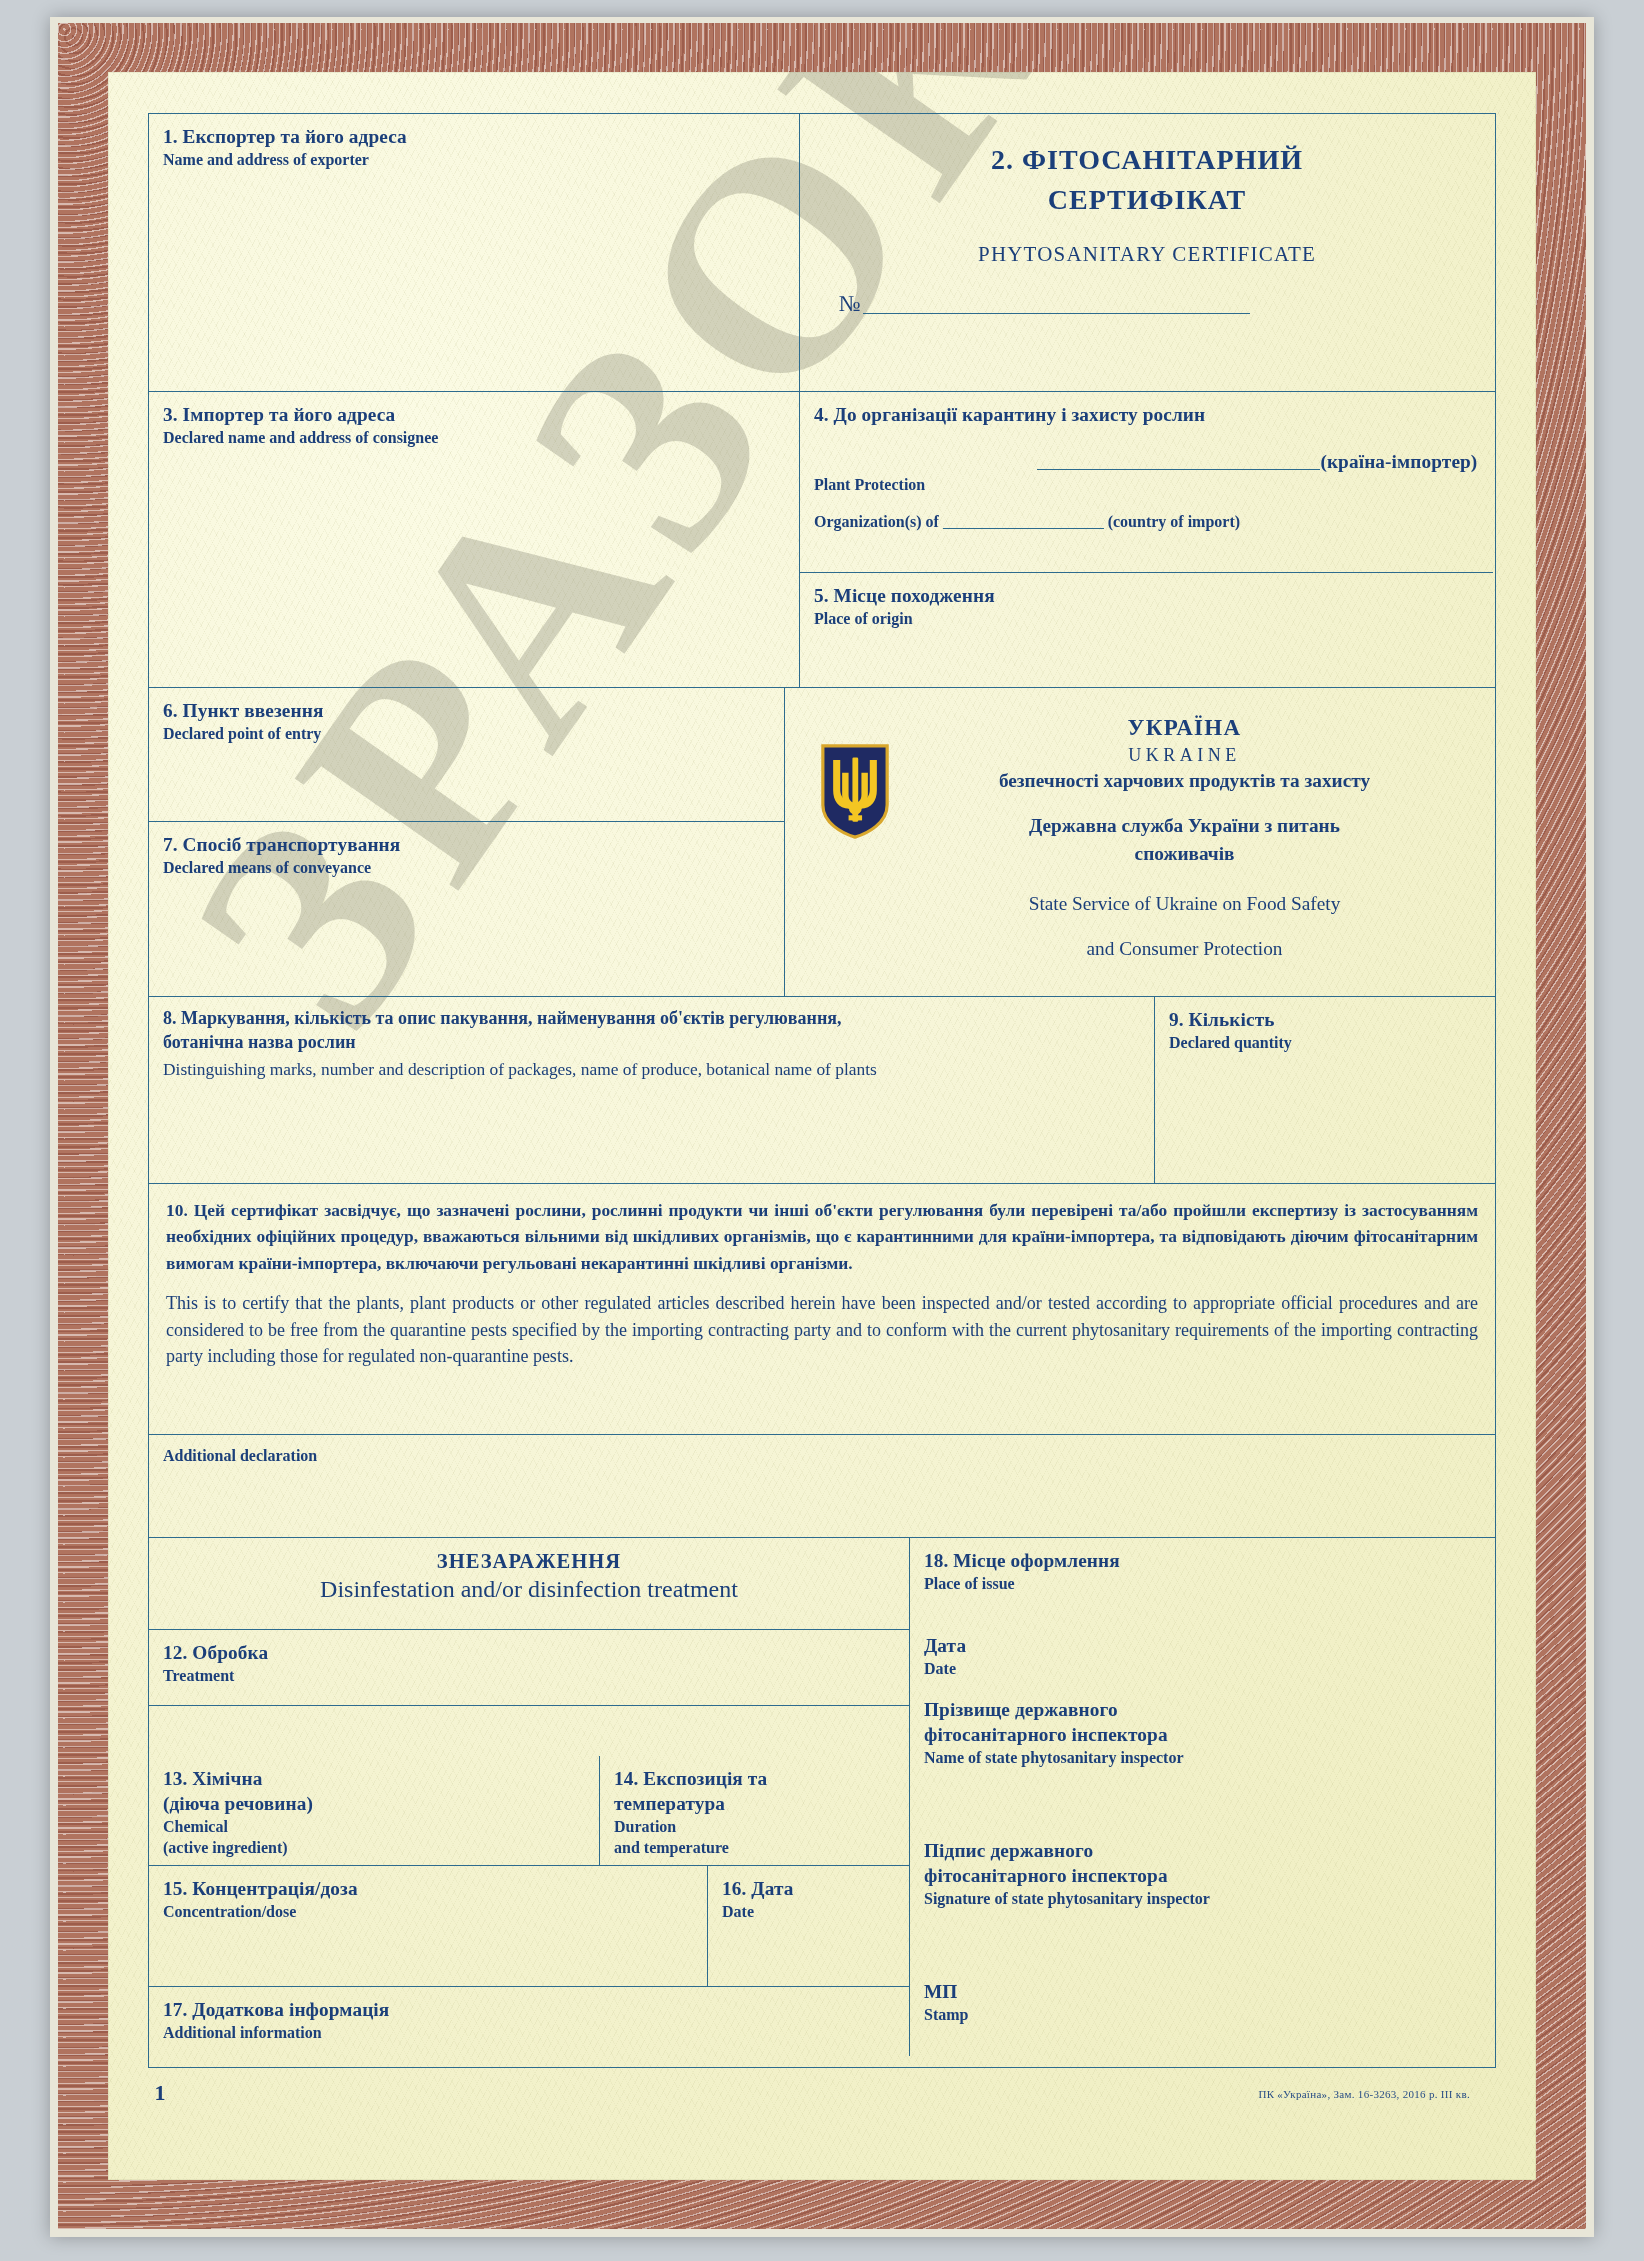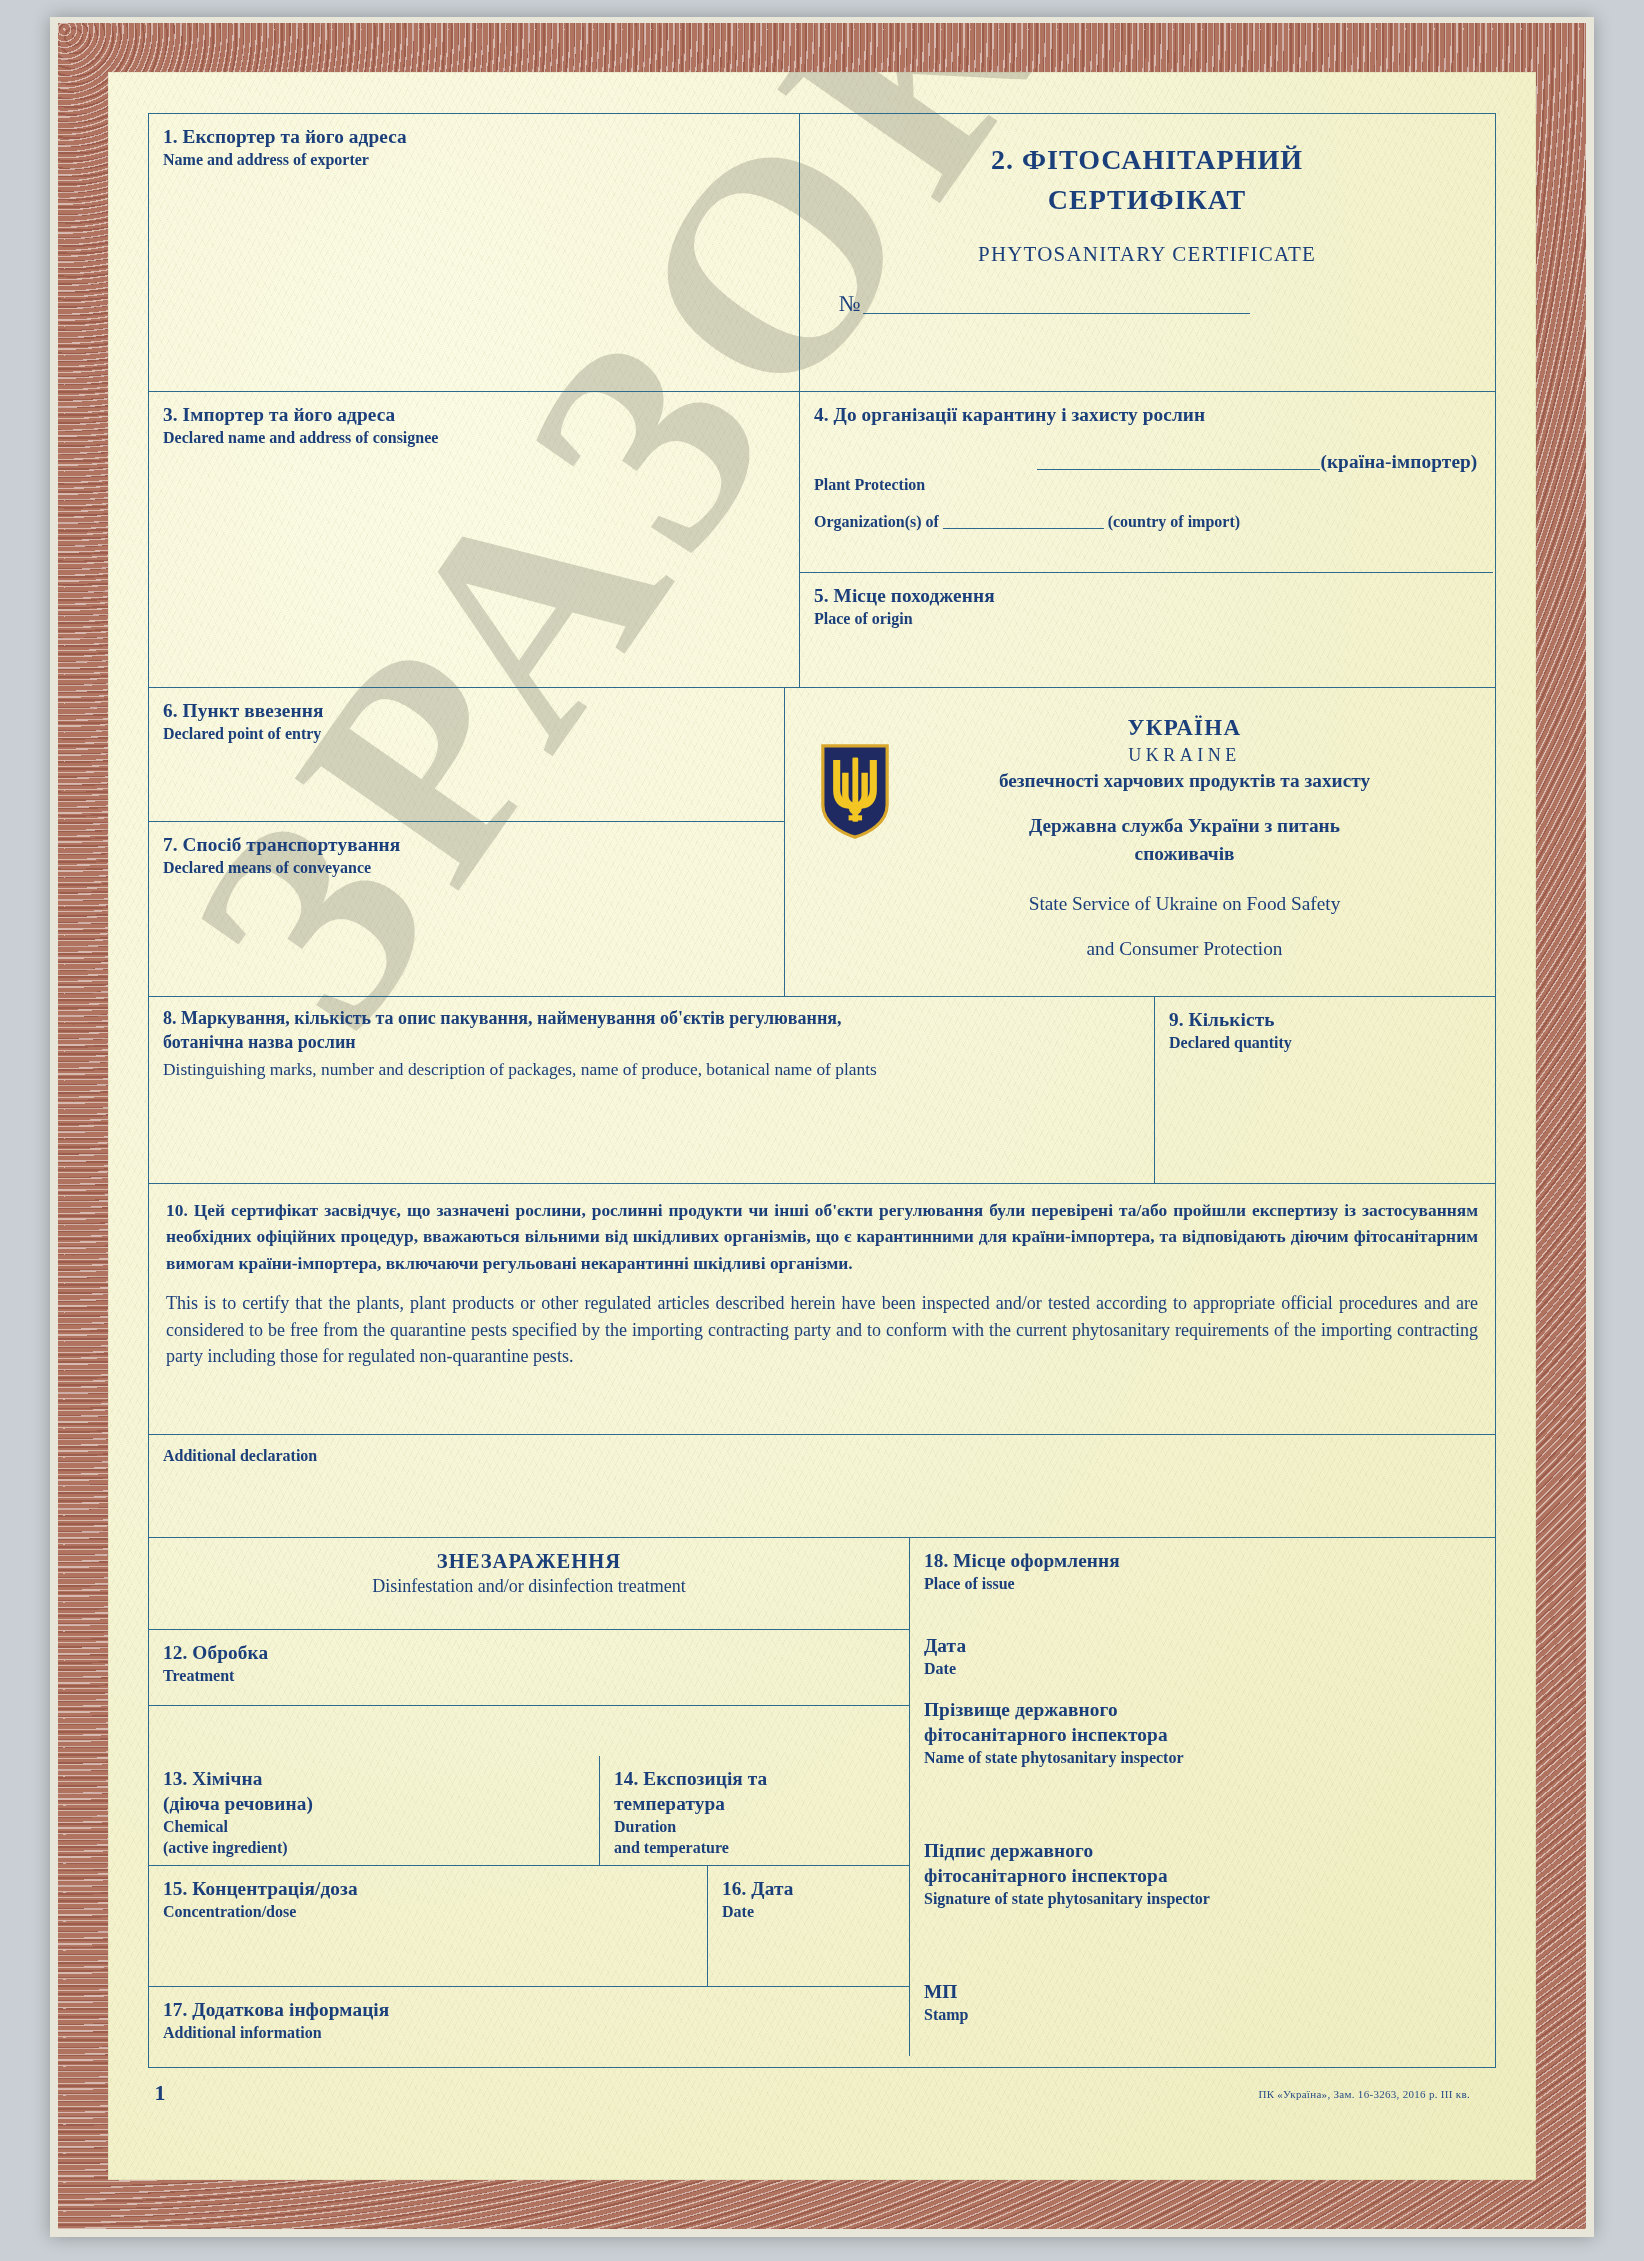--- a/index.html
+++ b/index.html
@@ -106,21 +106,21 @@
   .e-eng{font-weight:400;font-size:18px;letter-spacing:4.5px;margin-top:3.9px;}
   .e-org{font-weight:700;font-size:19.3px;line-height:1.42;margin-top:17px;}
   .e-org-en{font-weight:400;font-size:19.3px;line-height:1.42;margin-top:22px;}
 
   .cert-text{padding:13px 17px 10.3px 17px;}
   .cert-uk{font-weight:700;font-size:17.4px;line-height:1.52;text-align:justify;}
   .cert-en{font-weight:400;font-size:18px;line-height:1.46;text-align:justify;margin-top:14px;}
 
   .disinf-head{text-align:center;padding:11.6px 6.4px 9px 6.4px;}
   .d-uk{font-weight:700;font-size:20.6px;letter-spacing:1px;}
-  .d-en{font-weight:400;font-size:18px;margin-top:3.9px;}
+  .d-en{font-weight:400;font-size:24px;margin-top:3.9px;}
 
   .footer{position:absolute;left:152px;right:97px;top:2076px;height:45px;}
   .pg{position:absolute;left:2.6px;top:3.9px;font-weight:700;font-size:22px;color:#1b3f7a;}
   .imprint{position:absolute;right:77px;top:11.6px;font-size:11px;color:#2a4f86;letter-spacing:0.3px;}
 </style>
 </head>
 <body>
 
 <div class="page">
   <div class="sheet"></div>

